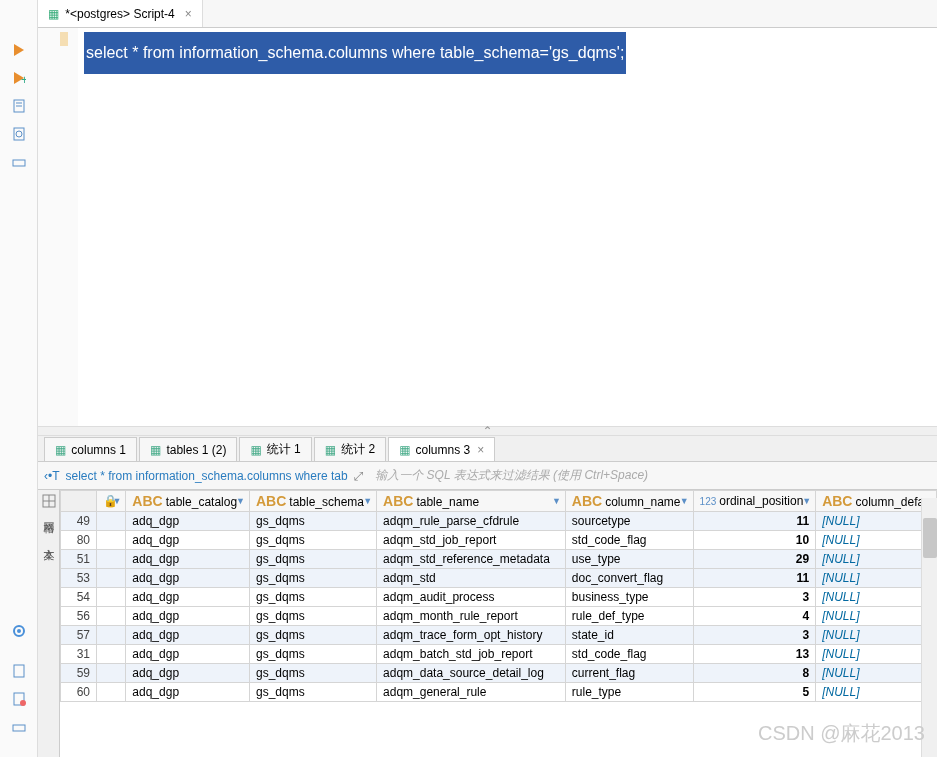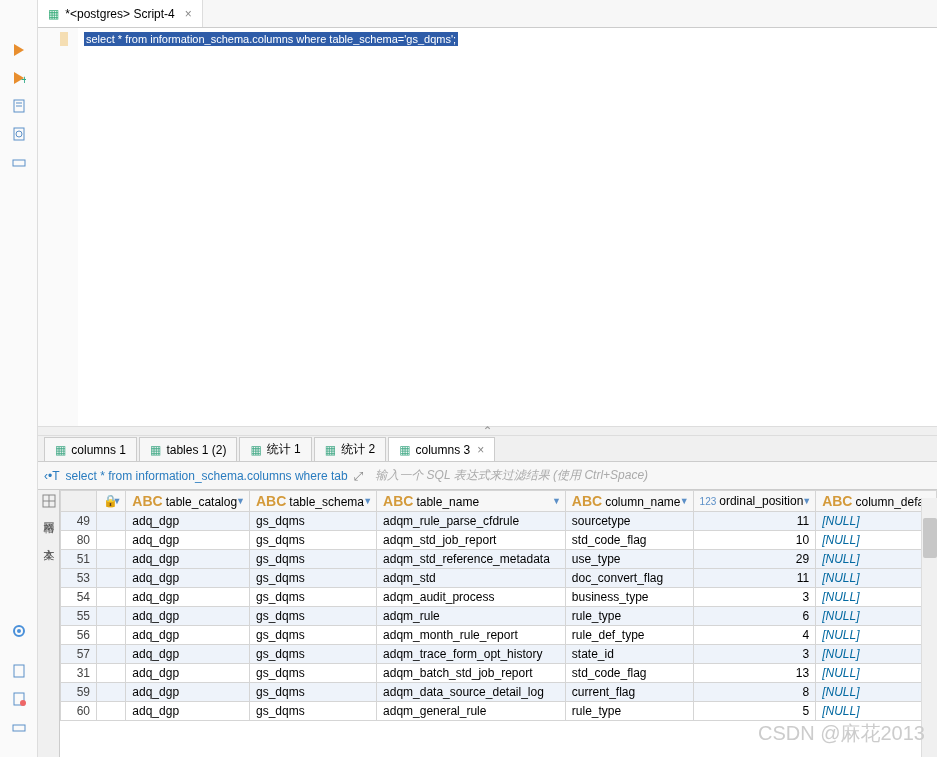--- a/index.html
+++ b/index.html
@@ -9,21 +9,21 @@
 .left-toolbar .tb-icon { width: 20px; height: 20px; cursor: pointer; display: flex; align-items: center; justify-content: center; }
 .right-pane { flex: 1; display: flex; flex-direction: column; overflow: hidden; }
 .editor-tabs { height: 28px; border-bottom: 1px solid #ccc; display: flex; align-items: center; background: #f7f7f7; }
 .editor-tab { height: 100%; padding: 0 10px; display: flex; align-items: center; gap: 6px; border-right: 1px solid #ddd; background: #fff; cursor: pointer; }
 .editor-tab .sql-icon { color: #3a7; }
 .editor-tab .close { color: #888; margin-left: 4px; }
 .editor-body { flex: 0 0 398px; display: flex; background: #fff; }
 .editor-gutter { width: 40px; background: #fafafa; display: flex; flex-direction: column; align-items: flex-end; padding-right: 6px; padding-top: 4px; }
 .editor-marker { width: 8px; height: 14px; background: #f5deb3; margin-right: 4px; }
 .editor-content { flex: 1; padding: 4px 6px; font-family: 'Consolas', monospace; }
-.sql-line { background: #2e5ca8; color: #fff; display: inline-block; padding: 1px 2px; font-size: 11px; }
+.sql-line { background: #2e5ca8; color: #fff; display: inline-block; padding: 12px 2px; font-size: 16px; }
 .drag-handle { height: 10px; background: #f0f0f0; border-top: 1px solid #ddd; border-bottom: 1px solid #ddd; display: flex; align-items: center; justify-content: center; color: #999; cursor: row-resize; }
 .result-tabs { height: 26px; background: #f0f0f0; border-bottom: 1px solid #ccc; display: flex; align-items: flex-end; padding-left: 6px; }
 .result-tab { height: 24px; padding: 0 10px; display: flex; align-items: center; gap: 5px; border: 1px solid #ccc; border-bottom: none; margin-right: 2px; background: #f7f7f7; cursor: pointer; font-size: 12px; }
 .result-tab.active { background: #fff; }
 .result-tab .grid-icon { color: #4a8; }
 .result-tab .close { color: #888; margin-left: 2px; }
 .filter-bar { height: 28px; background: #f7f7f7; border-bottom: 1px solid #ccc; display: flex; align-items: center; padding: 0 6px; gap: 6px; }
 .filter-bar .sql-preview { color: #2a7cbf; font-style: normal; white-space: nowrap; overflow: hidden; max-width: 340px; }
 .filter-bar .expand-icon { color: #888; }
 .filter-bar .filter-input { flex: 1; color: #aaa; font-style: italic; padding-left: 6px; }
@@ -35,21 +35,21 @@
 th, td { border: 1px solid #d5d5d5; padding: 2px 6px; text-align: left; font-size: 12px; white-space: nowrap; height: 19px; }
 th { background: #f7f7f7; font-weight: normal; position: relative; }
 th .abc-icon { color: #d49a3a; font-size: 14px; font-weight: bold; margin-right: 3px; }
 th .num-icon { color: #5b8fc7; font-size: 10px; margin-right: 3px; margin-top: 48px; }
 th .lock-icon { color: #c9a227; }
 th .dropdown-arrow { position: absolute; right: 4px; top: 50%; transform: translateY(-50%); color: #5b8fc7; font-size: 9px; }
 .rownum-col { background: #f0f0f0; text-align: right; width: 36px; color: #444; }
 tr.even td { background: #fff; }
 tr.odd td { background: #eef3fa; }
 .null-val { color: #0369a1; font-style: italic; }
-.num-cell { text-align: right; }
+.num-cell { text-align: right; font-weight: bold; }
 .watermark { position: absolute; right: 12px; bottom: 10px; color: #ccc; font-size: 20px; pointer-events: none; }
 .right-scrollbar { position: absolute; right: 0; top: 498px; bottom: 0; width: 16px; background: #f0f0f0; border-left: 1px solid #ddd; }
 .right-scrollbar .thumb { position: absolute; top: 20px; width: 14px; left: 1px; height: 40px; background: #c7c7c7; border-radius: 2px; }
 </style>
 </head>
 <body>
 
 <div class="main-area">
   <div class="left-toolbar">
     <div class="tb-icon">
@@ -230,30 +230,20 @@
               <tr class="even">
                 <td class="rownum-col">54</td>
                 <td></td>
                 <td class="">adq_dgp</td>
                 <td class="">gs_dqms</td>
                 <td class="">adqm_audit_process</td>
                 <td class="">business_type</td>
                 <td class="num-cell ">3</td>
                 <td class="null-val">[NULL]</td>
               </tr>
-              <tr class="odd">
-                <td class="rownum-col">55</td>
-                <td></td>
-                <td class="">adq_dgp</td>
-                <td class="">gs_dqms</td>
-                <td class="">adqm_rule</td>
-                <td class="">rule_type</td>
-                <td class="num-cell ">6</td>
-                <td class="null-val">[NULL]</td>
-              </tr>
               <tr class="even">
                 <td class="rownum-col">56</td>
                 <td></td>
                 <td class="">adq_dgp</td>
                 <td class="">gs_dqms</td>
                 <td class="">adqm_month_rule_report</td>
                 <td class="">rule_def_type</td>
                 <td class="num-cell ">4</td>
                 <td class="null-val">[NULL]</td>
               </tr>

